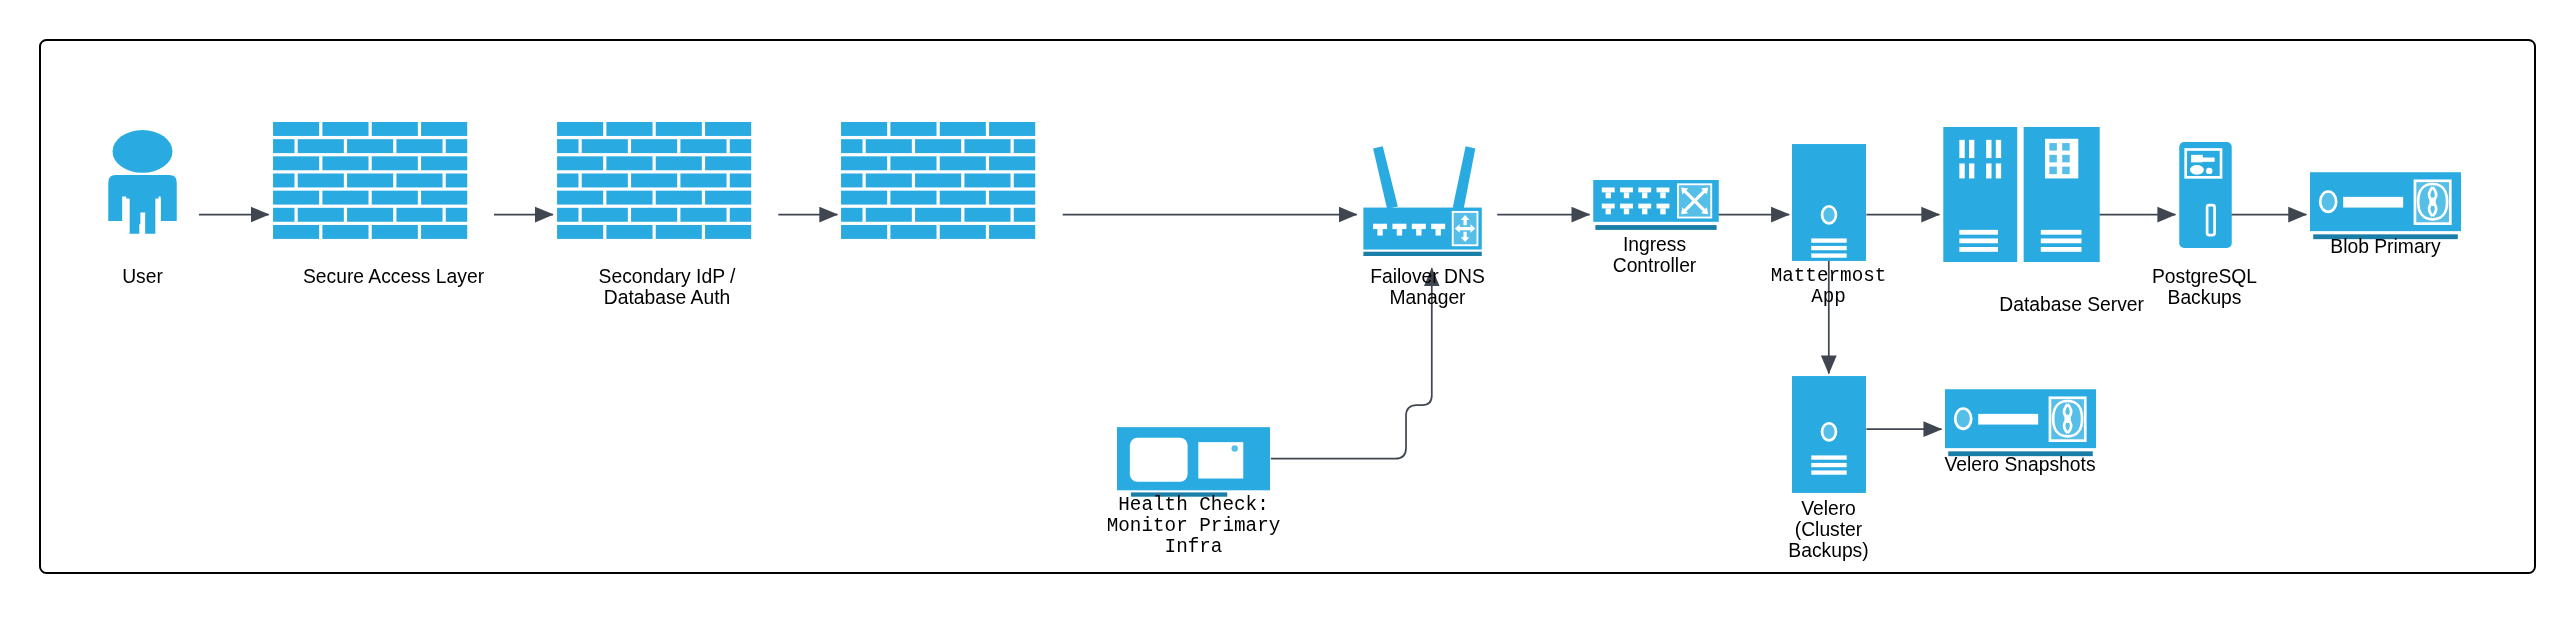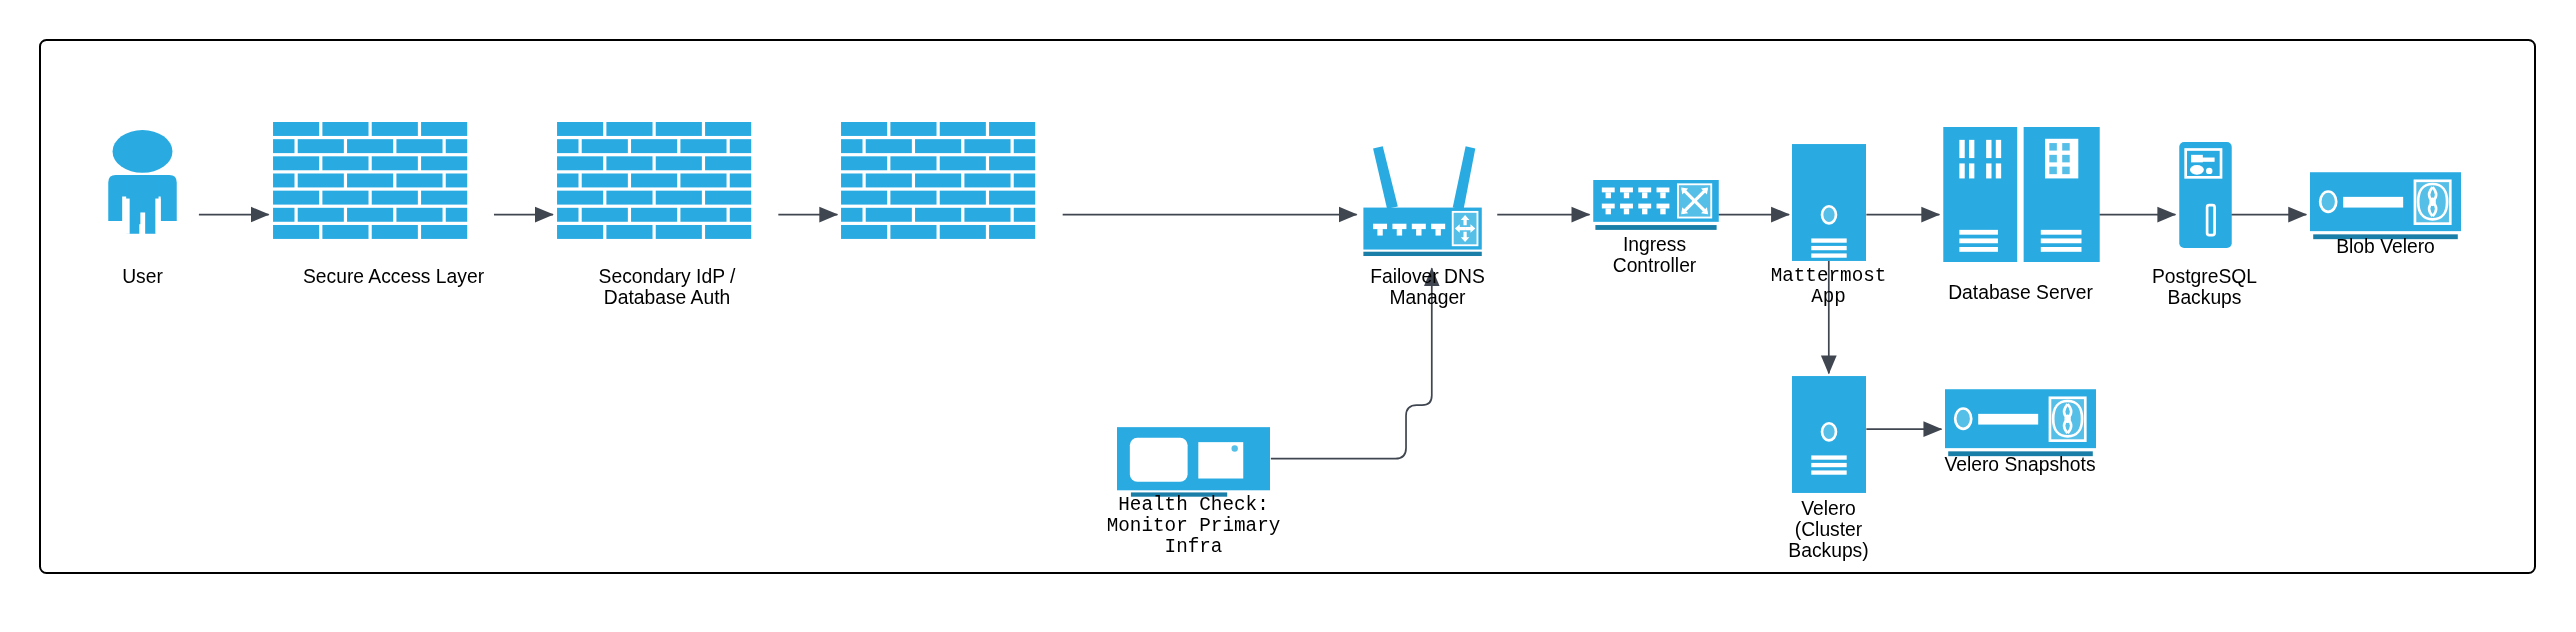--- a/index.html
+++ b/index.html
@@ -275,21 +275,21 @@
         <rect x="198" y="74" width="14" height="14"></rect>
           <rect x="222" y="74" width="14" height="14"></rect>
       </g>
       <g fill="#ffffff">
         <rect x="182" y="192" width="76" height="9"></rect>
         <rect x="182" y="208" width="76" height="9"></rect>
         <rect x="182" y="224" width="76" height="9"></rect>
       </g>
     </svg>
   </div>
-  <div class="label" style="left:1897px;top:282px;width:247px;">Database Server</div>
+  <div class="label" style="left:1897px;top:294px;width:247px;text-align:right;">Database Server</div>
 
   <div class="node" style="left:2179px;top:142px;">
     <svg width="53" height="106" viewBox="0 0 98 198">
       <rect x="0" y="0" width="98" height="198" rx="9" fill="#29abe2"></rect>
       <rect x="12" y="14" width="66" height="52" fill="none" stroke="#ffffff" stroke-width="5"></rect>
       <g fill="#ffffff">
         <rect x="22" y="24" width="22" height="14"></rect>
         <rect x="40" y="29" width="26" height="8"></rect>
         <ellipse cx="33" cy="52" rx="13" ry="9"></ellipse>
         <circle cx="56" cy="54" r="6"></circle>
@@ -306,21 +306,21 @@
       <ellipse cx="34" cy="55" rx="15" ry="19" fill="#56bfe8" stroke="#ffffff" stroke-width="5"></ellipse>
       <rect x="62" y="46" width="112" height="20" fill="#ffffff"></rect>
       <rect x="196" y="16" width="66" height="80" fill="#56bfe8" stroke="#ffffff" stroke-width="5"></rect>
       <path d="M229,22 c18,0 27,13 27,33 c0,20 -9,33 -27,33 c-18,0 -27,-13 -27,-33 c0,-20 9,-33 27,-33 z" fill="none" stroke="#ffffff" stroke-width="5"></path>
       <path d="M229,28 c-9,10 -9,18 0,27 c9,9 9,17 0,27" fill="none" stroke="#ffffff" stroke-width="5"></path>
       <path d="M229,28 c9,10 9,18 0,27 c-9,9 -9,17 0,27" fill="none" stroke="#ffffff" stroke-width="5"></path>
       <ellipse cx="229" cy="55" rx="6" ry="8" fill="#ffffff"></ellipse>
       <rect x="6" y="116" width="270" height="9" fill="#1a7fa8"></rect>
     </svg>
   </div>
-  <div class="label" style="left:2278px;top:236px;width:215px;">Blob Velero</div>
+  <div class="label" style="left:2278px;top:236px;width:215px;">Blob Primary</div>
 
   <div class="node" style="left:1117px;top:427px;">
     <svg width="153" height="72" viewBox="0 0 286 134">
       <rect x="0" y="0" width="286" height="118" fill="#29abe2"></rect>
       <rect x="24" y="20" width="108" height="82" rx="14" fill="#ffffff"></rect>
       <rect x="152" y="28" width="84" height="68" fill="#ffffff"></rect>
       <circle cx="220" cy="40" r="6" fill="#56bfe8"></circle>
       <rect x="26" y="122" width="180" height="8" fill="#1a7fa8"></rect>
     </svg>
   </div>

